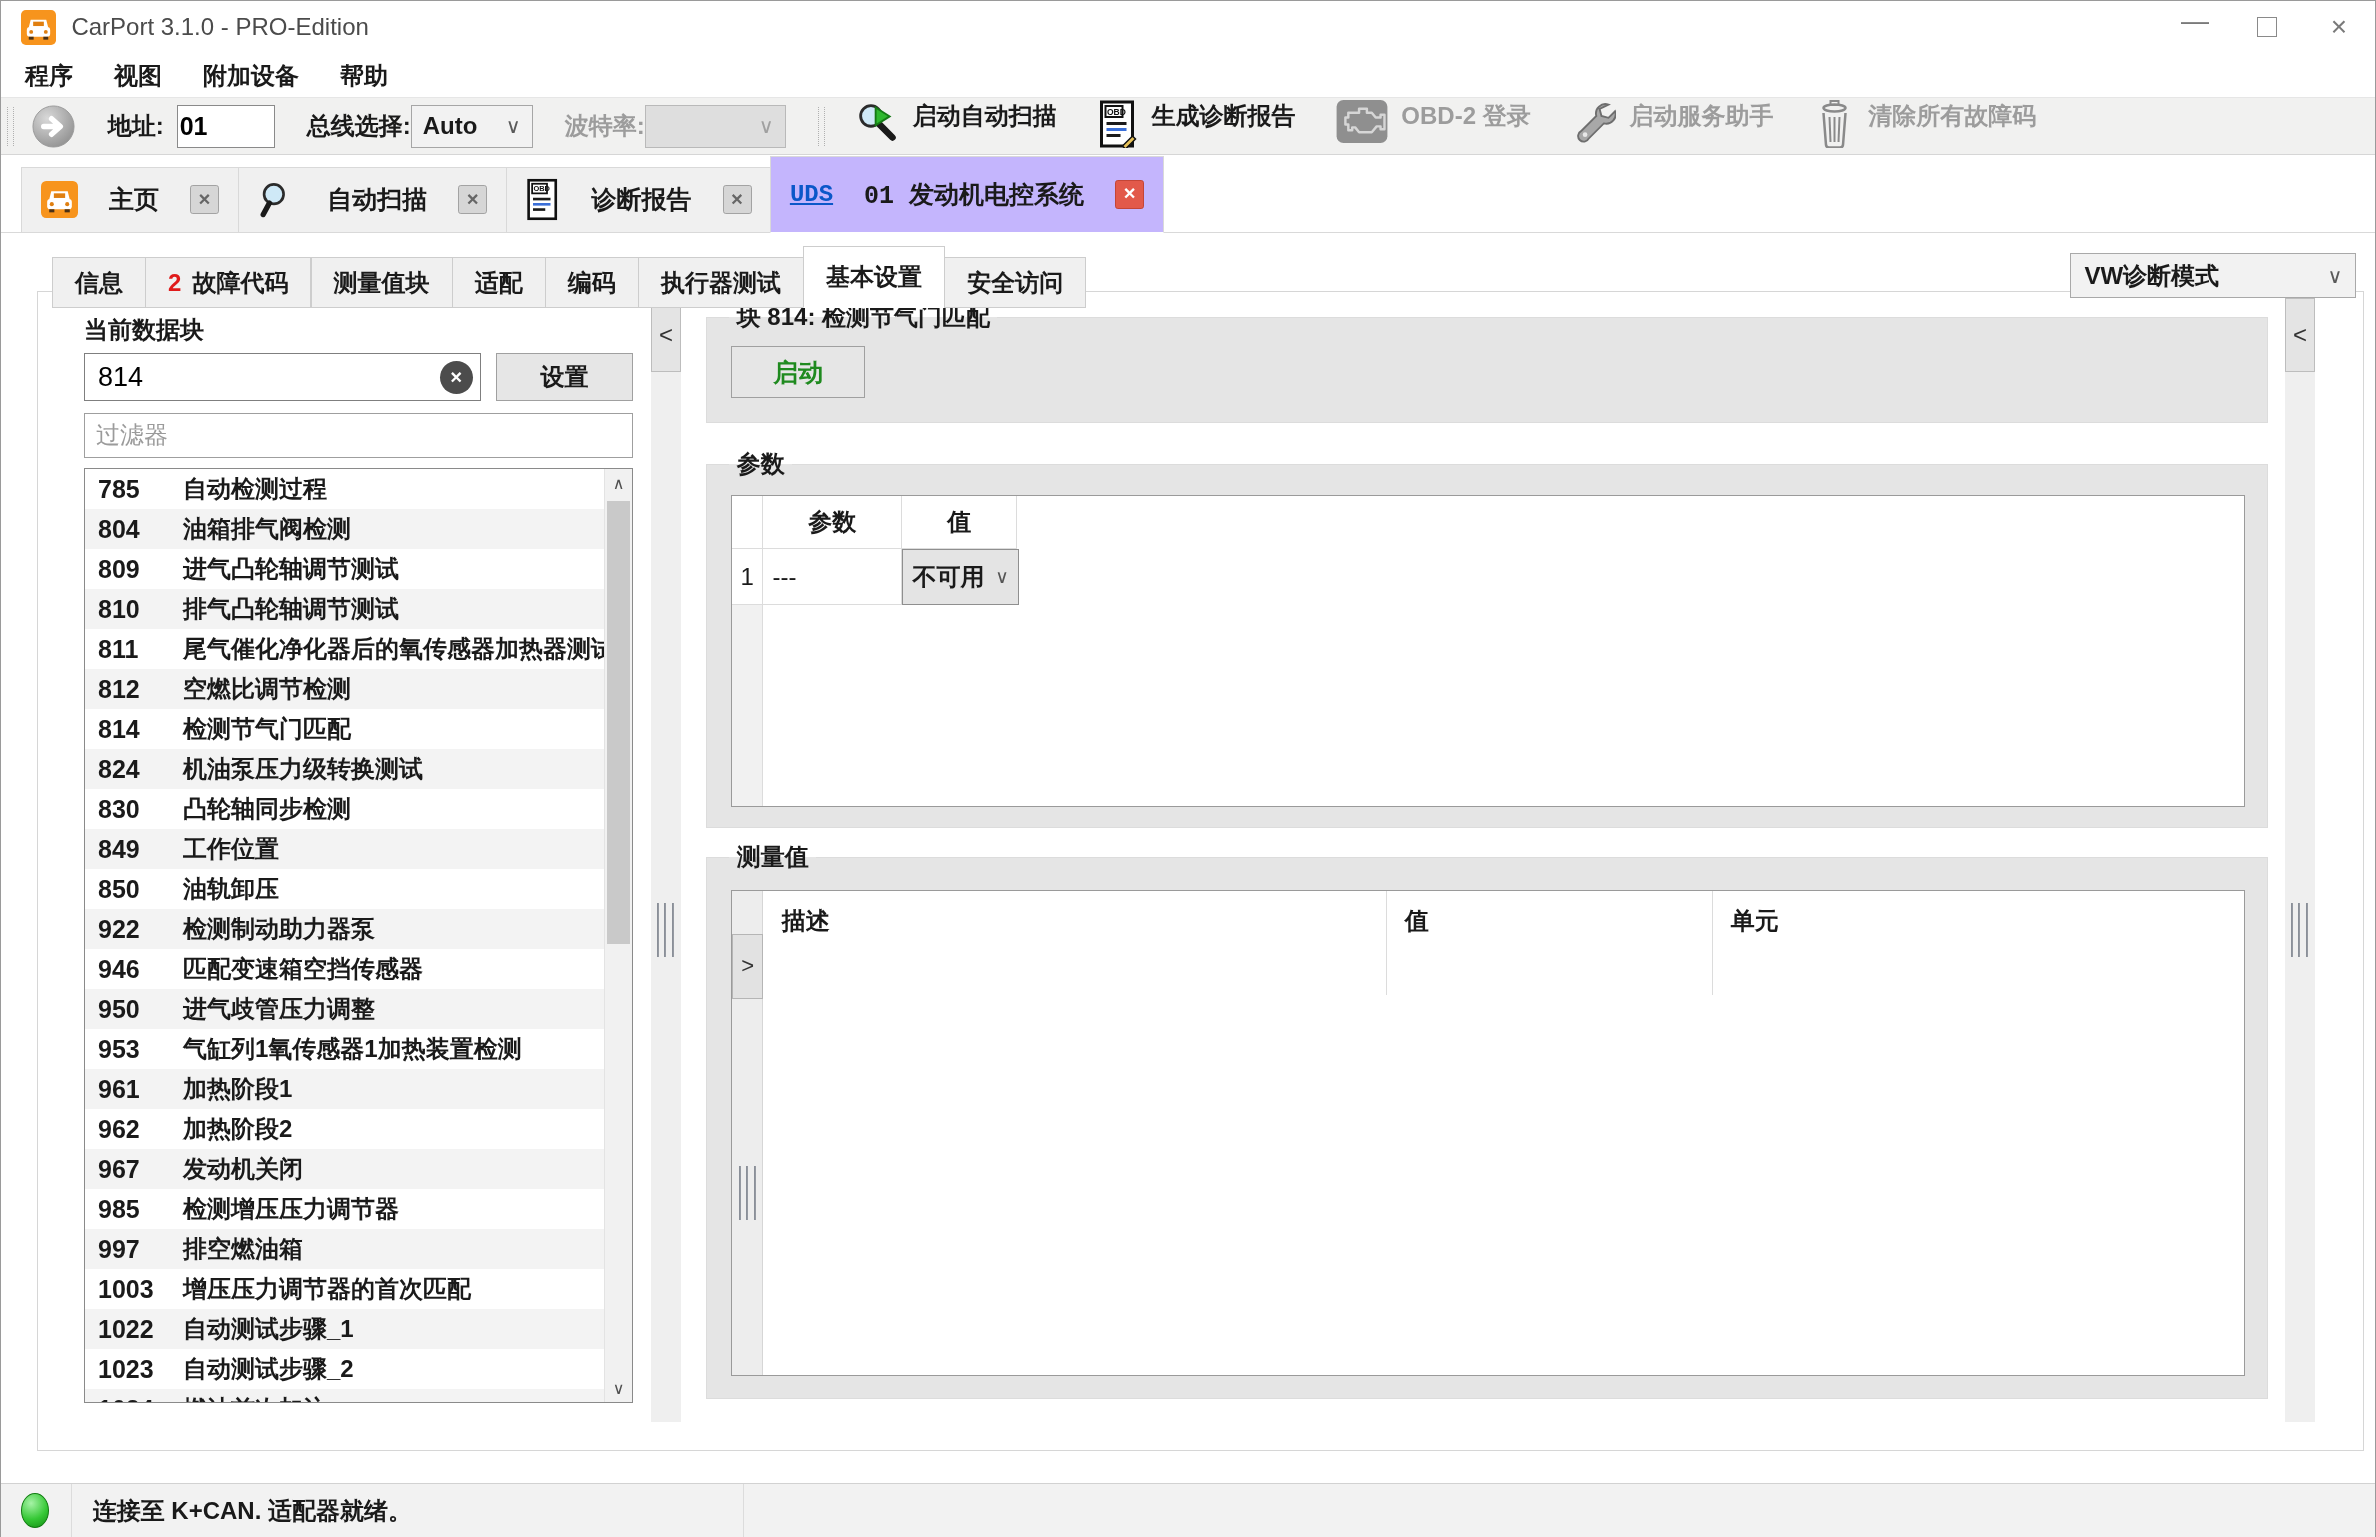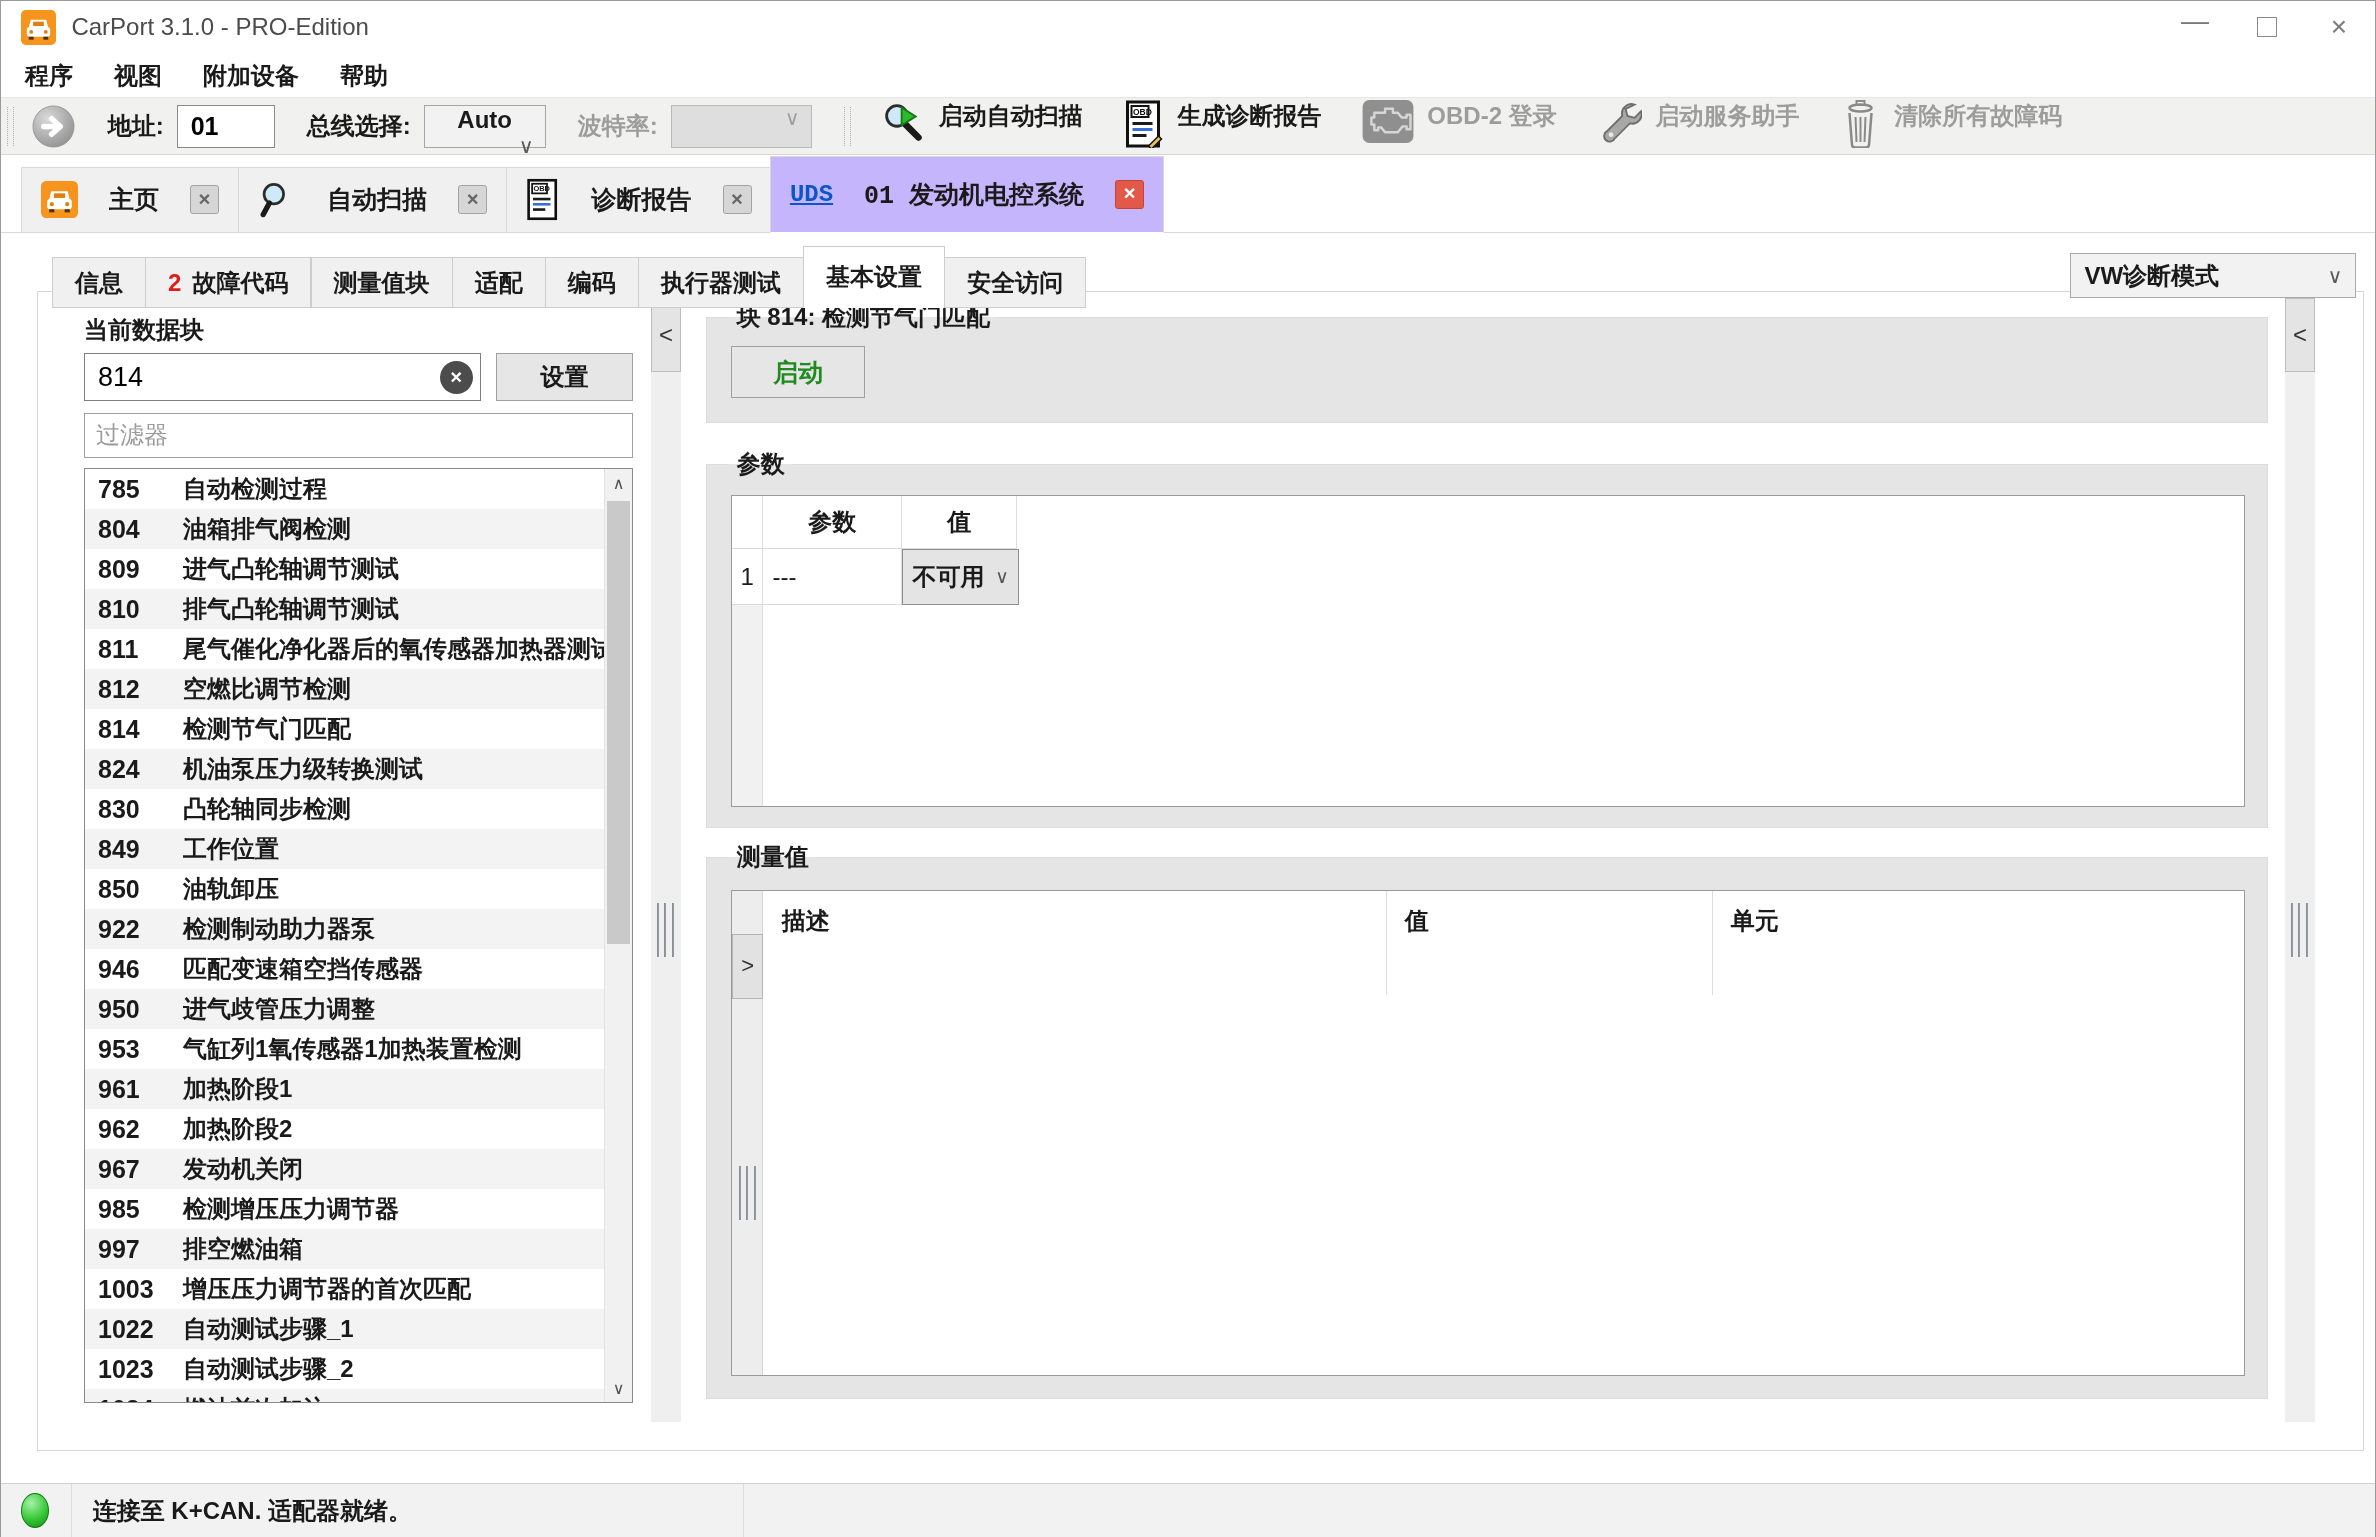--- a/index.html
+++ b/index.html
@@ -17,22 +17,22 @@
   .win-btn{ width:72px; height:100%; display:flex; align-items:center; justify-content:center; color:#7a7a7a; font-size:28px; cursor:default;}
   .win-btn .sq{ width:20.4px; height:20.4px; border:1.9px solid #8a8a8a; display:block;}
   .win-btn.minimize span{ position:relative; top:-5.6px;}
   
   .menubar{ position:absolute; left:0; top:52px; right:0; height:45px; display:flex; align-items:center; gap:41px; padding-left:24px; background:#fff; font-size:24px; font-weight:600;}
   
   .toolbar{ position:absolute; left:0; top:96px; right:0; height:58px; background:#f1f1f0; border-top:0.9px solid #e6e6e6; border-bottom:0.9px solid #d6d6d6; display:flex; align-items:center; font-size:24px; font-weight:600;}
   .gripper{ width:7.4px; height:39px; border-left:1.9px dotted #b0b0b0; border-right:1.9px dotted #b0b0b0; }
   .tb-label{ margin-left:32px; }
   .tb-label.disabled{ color:#9c9c9c; }
-  .addr-input{ margin-left:13px; width:98px; height:43px; border:0.9px solid #8a8a8a; background:#fff; font-size:25px; font-weight:700; padding:0 13px; font-family:inherit;}
-  .combo{ margin-left:13px; height:43px; background:#f2f2f2; border:0.9px solid #a6a6a6; display:flex; align-items:center; padding:0 11px; font-size:24px;flex-direction:column; }
+  .addr-input{ margin-left:13px; width:98px; height:43px; border:0.9px solid #8a8a8a; background:#fff; font-size:25px; font-weight:700; padding:0 2px; font-family:inherit;}
+  .combo{ height:43px; background:#f2f2f2; border:0.9px solid #a6a6a6; display:flex; align-items:center; padding:0 11px; font-size:24px; }
   .combo .chev{ margin-left:auto; color:#5a5a5a; font-size:20.4px; font-weight:400;}
   .combo.bus{ width:122px; }
   .combo.baud{ width:141px; background:#dedede; border-color:#b9b9b9;}
   .combo.baud .chev{ color:#a0a0a0;}
   .tb-btn{ display:flex; align-items:flex-start; gap:13px; padding:0 20.4px; height:52px; cursor:default;}
   .tb-btn .lbl{ white-space:nowrap; }
   .tb-btn.disabled .lbl{ color:#9c9c9c; font-weight:600;}
   .round-btn{ margin-left:16.7px; width:45px; height:45px; }
   
   .maintabs{ position:absolute; left:0; top:154px; right:0; height:78px; background:#fff; border-bottom:0.9px solid #d9d9d9; display:flex; align-items:flex-end; padding-left:20.4px;}

